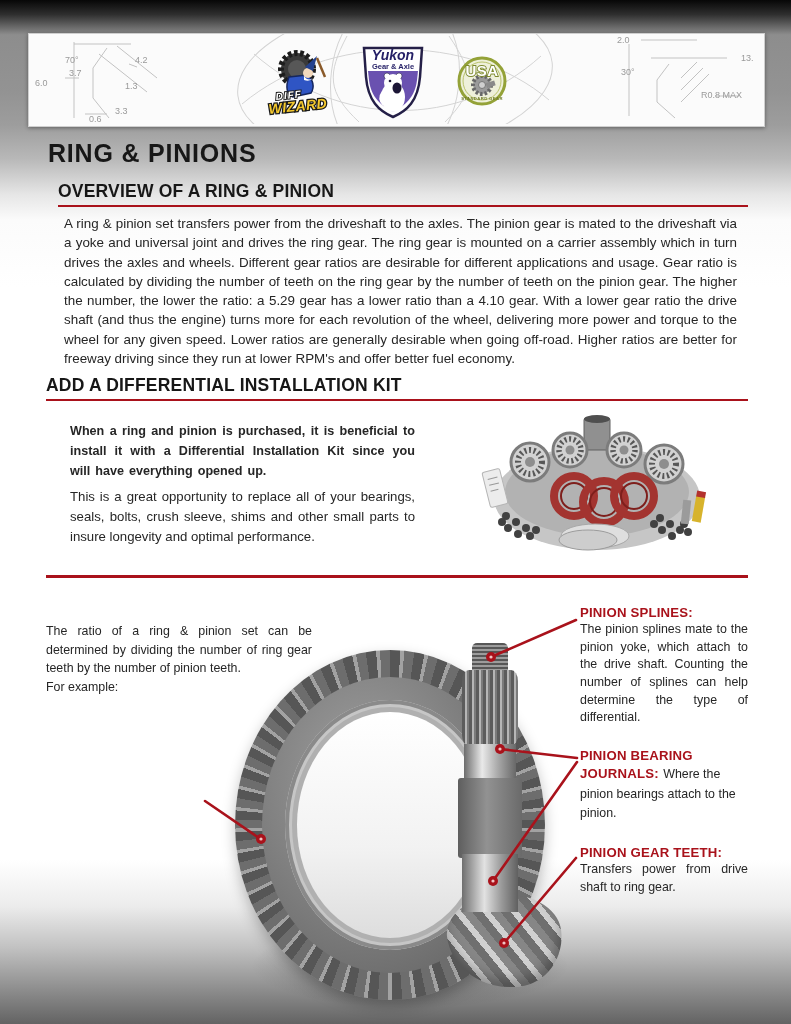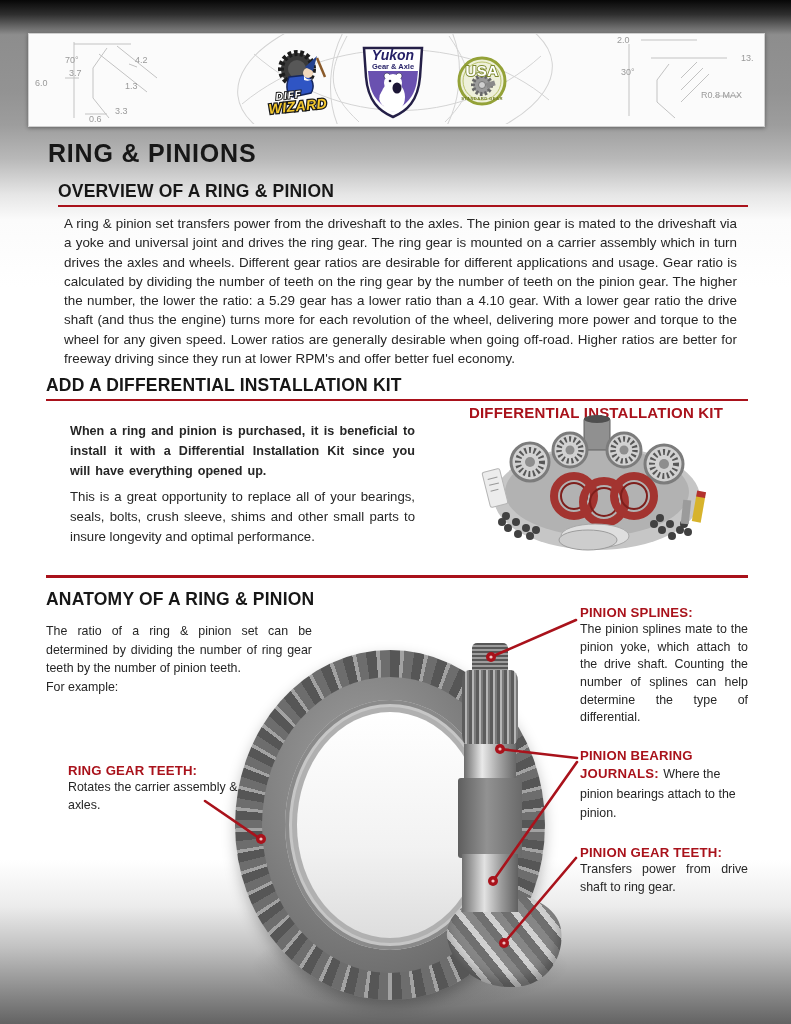--- a/index.html
+++ b/index.html
@@ -155,21 +155,20 @@
 
   <div class="h1">RING &amp; PINIONS</div>
 
   <div class="h2" style="left:58px;top:181px">OVERVIEW OF A RING &amp; PINION</div>
   <div class="rule" style="left:58px;top:205px;width:690px;height:2px"></div>
   <div class="body-text" style="left:64px;top:214px;width:673px">A ring &amp; pinion set transfers power from the driveshaft to the axles. The pinion gear is mated to the driveshaft via a yoke and universal joint and drives the ring gear. The ring gear is mounted on a carrier assembly which in turn drives the axles and wheels. Different gear ratios are desirable for different applications and usage. Gear ratio is calculated by dividing the number of teeth on the ring gear by the number of teeth on the pinion gear. The higher the number, the lower the ratio: a 5.29 gear has a lower ratio than a 4.10 gear. With a lower gear ratio the drive shaft (and thus the engine) turns more for each revolution of the wheel, delivering more power and torque to the wheel for any given speed. Lower ratios are generally desirable when going off-road. Higher ratios are better for freeway driving since they run at lower RPM's and offer better fuel economy.</div>
 
   <div class="h2" style="left:46px;top:375px">ADD A DIFFERENTIAL INSTALLATION KIT</div>
   <div class="rule" style="left:46px;top:399px;width:702px;height:2px"></div>
 
-  <div class="kit-label">DIFFERENTIAL INSTALLATION KIT</div>
   <div class="kit-p1">When a ring and pinion is purchased, it is beneficial to install it with a Differential Installation Kit since you will have  everything opened up.</div>
   <div class="kit-p2">This is a great opportunity to replace all of your bearings, seals, bolts, crush sleeve, shims and other small parts to insure longevity and optimal performance.</div>
 
   <svg class="abs" style="left:478px;top:412px" width="238" height="156" viewBox="0 0 238 156">
     <ellipse cx="119" cy="86" rx="103" ry="52" fill="#c6c6c6"></ellipse>
     <ellipse cx="119" cy="80" rx="92" ry="44" fill="#b2b2b2"></ellipse>
     <rect x="106" y="6" width="26" height="32" rx="2" fill="#909090" stroke="#606060"></rect>
     <ellipse cx="119" cy="7" rx="13" ry="4" fill="#4f4f4f"></ellipse>
     <g>
       <g transform="translate(52,50)">
@@ -227,21 +226,20 @@
     </g>
     <g transform="rotate(10 220 97)">
         <rect x="216" y="84" width="9" height="26" fill="#d7b32c"></rect>
         <rect x="216" y="79" width="9" height="6" fill="#b3322e"></rect>
       </g>
     <rect x="204" y="88" width="8" height="24" fill="#9b9b9b" transform="rotate(6 208 100)"></rect>
   </svg>
 
   <div class="rule" style="left:46px;top:575px;width:702px;height:3px"></div>
 
-  <div class="h2" style="left:46px;top:589px">ANATOMY OF A RING &amp; PINION</div>
 
   <div class="anat-intro">
     <div class="jp">The ratio of a ring &amp; pinion set can be determined by dividing the number of ring gear teeth by the number of pinion teeth.</div>
     <div>For example:</div>
   </div>
 
   <div class="abs gear-shadow"></div>
   <div class="abs rg-teeth"></div>
   <div class="abs rg-face"></div>
   <div class="abs rg-rim"></div>
@@ -283,18 +281,14 @@
   <div class="callout co-inline" style="left:580px;top:746px;width:168px">
     <span class="co-label">PINION BEARING JOURNALS:</span>
     <span class="co-body">Where the pinion bearings attach to the pinion.</span>
   </div>
 
   <div class="callout" style="left:580px;top:844px;width:168px">
     <div class="co-label">PINION GEAR TEETH:</div>
     <div class="co-body">Transfers power from drive shaft to ring gear.</div>
   </div>
 
-  <div class="callout" style="left:68px;top:762px;width:180px">
-    <div class="co-label">RING GEAR TEETH:</div>
-    <div class="co-body" style="text-align:left">Rotates the carrier assembly &amp; axles.</div>
-  </div>
 
 </div>
 
 </body></html>

